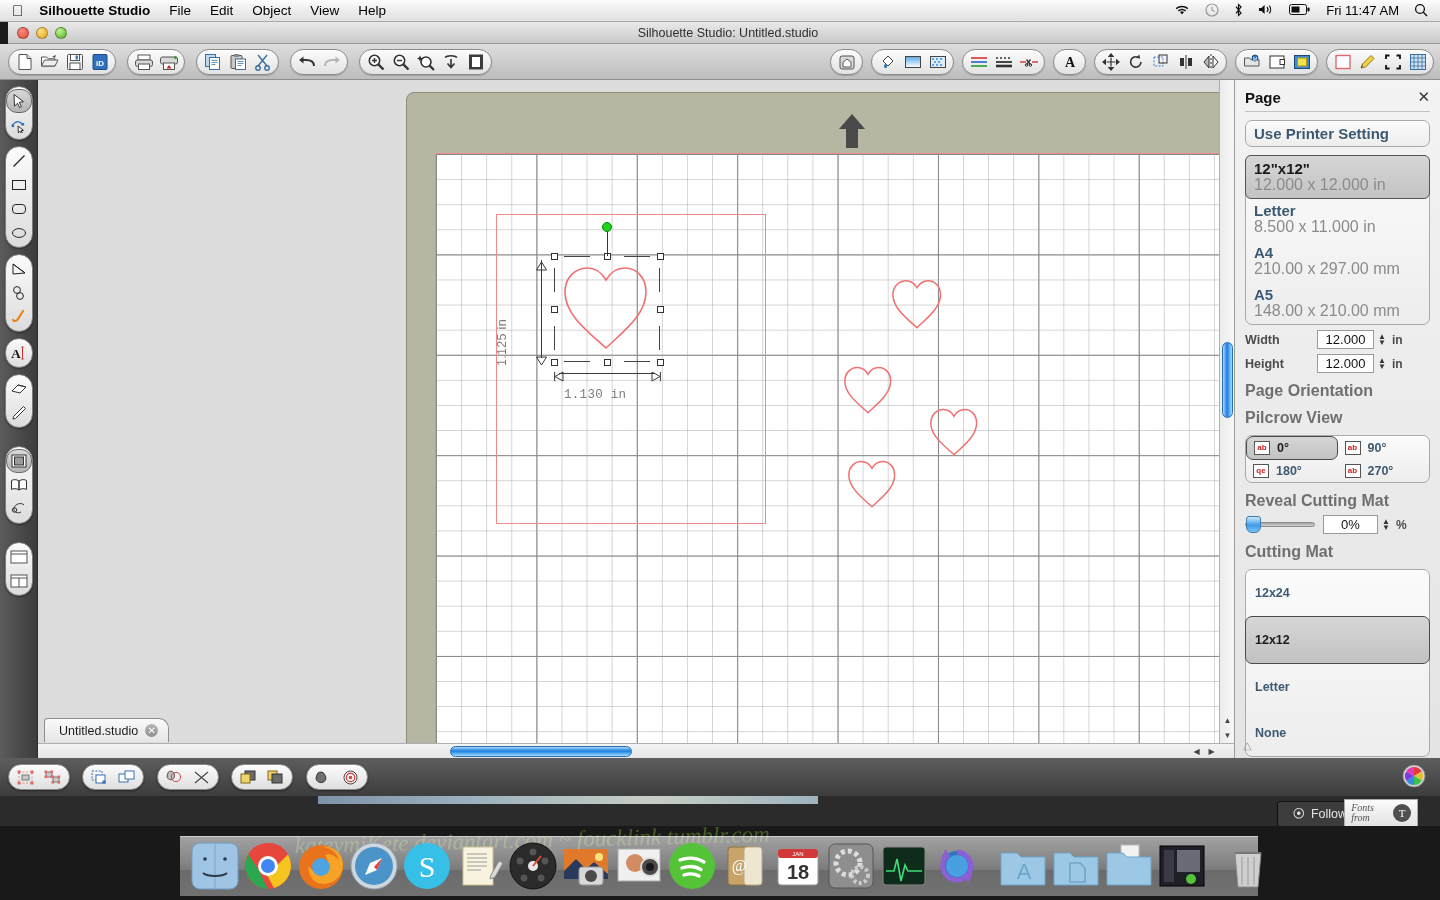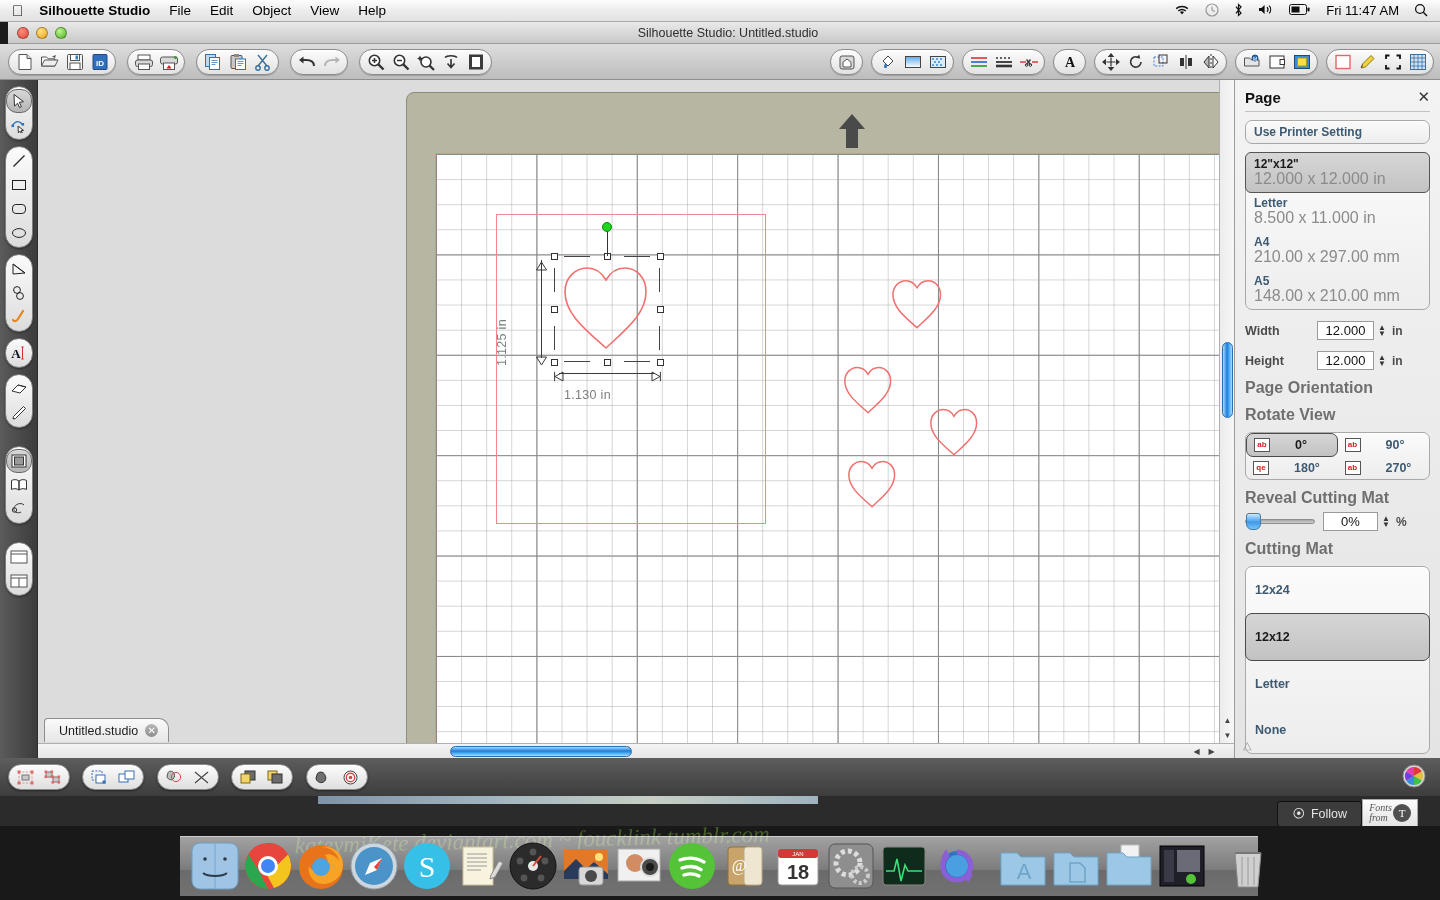--- a/index.html
+++ b/index.html
@@ -163,43 +163,43 @@
   .rp-head { display: flex; align-items: center; justify-content: space-between;
              padding-bottom: 5px; border-bottom: 1px solid #c2c2c2; }
   .rp-title { font-size: 15px; font-weight: bold; color: #111; }
   .rp-close { font-size: 15px; color: #333; }
   .rbox {
     margin-top: 8px; background: linear-gradient(to bottom, #fbfbfb, #ededed);
     border: 1px solid #a9a9a9; border-radius: 7px;
     box-shadow: inset 0 1px 0 #fff;
   }
   .rrow { padding: 4px 8px; }
-  .rrow-title { font-size: 12px; font-weight: bold; color: #3d5a72; }
+  .rrow-title { font-size: 15px; font-weight: bold; color: #3d5a72; }
   .rrow-sub { font-size: 16px; color: #8b8b8b; margin-top: -1px; }
   .rrow.sel {
     background: linear-gradient(to bottom, #d6d6d6, #c3c3c3);
     border: 1px solid #555; border-radius: 6px; margin: -1px;
   }
   .rrow.sel .rrow-title { color: #1a1a1a; }
   .sectlabel { font-size: 16px; font-weight: bold; color: #6f6f6f; margin-top: 9px; }
-  .fieldrow { display: flex; align-items: center; margin-top: 11px; }
+  .fieldrow { display: flex; align-items: center; margin-top: 5px; }
   .flabel { font-size: 12.5px; font-weight: bold; color: #4c4c4c; width: 72px; }
   .finput {
     width: 57px; height: 19px; border: 1px solid #9a9a9a; background: #fff;
     font-size: 13px; color: #111; text-align: center; line-height: 18px;
     font-family: "Liberation Sans", sans-serif;
   }
   .stepper { display: flex; flex-direction: column; margin-left: 4px; line-height: 6px;
              font-size: 8px; color: #333; }
   .unit { font-size: 12px; font-weight: bold; color: #4c4c4c; margin-left: 6px; }
   .orow { padding: 4px 8px; display: flex; align-items: center; gap: 8px; }
   .obox { width: 14px; height: 14px; border: 1px solid #c3c3c3; background: #fafafa; border-radius: 2px; }
   .olabel { font-size: 12.5px; color: #b0b0b0; font-weight: bold; }
   .rotgrid { display: flex; flex-wrap: wrap; }
-  .rotcell { width: 50%; display: flex; align-items: center; gap: 25px; padding: 4px 7px; }
+  .rotcell { width: 50%; display: flex; align-items: center; gap: 7px; padding: 4px 7px; }
   .rotcell.sel { background: linear-gradient(to bottom, #d6d6d6, #c2c2c2);
                  border: 1px solid #4a4a4a; border-radius: 7px; }
   .rotico { width: 16px; height: 14px; border: 1px solid #555; background: #fff;
             display: flex; align-items: center; justify-content: center;
             font-size: 8px; font-weight: bold; color: #d02020; line-height: 1; }
   .rotlabel { font-size: 12.5px; font-weight: bold; color: #3d5a72; }
   .rotcell.sel .rotlabel { color: #1a1a1a; }
   .sliderrow { display: flex; align-items: center; margin-top: 5px; }
   .track { width: 70px; height: 5px; background: linear-gradient(to bottom,#a4a4a4,#cfcfcf);
            border: 1px solid #8d8d8d; border-radius: 3px; position: relative; }
@@ -248,21 +248,21 @@
   .followbtn {
     position: absolute; right: 78px; top: 5px; height: 26px; padding: 0 14px;
     background: #3c3c3c; border: 1px solid #111; border-radius: 3px;
     display: flex; align-items: center; gap: 6px;
     color: #e4e4e4; font-size: 12.5px;
   }
   .fontsfrom {
     position: absolute; right: 22px; top: 3px; height: 28px; padding: 0 6px;
     background: linear-gradient(to bottom, #fbfbfb, #e3e3e3);
     border: 1px solid #aaa;
-    display: flex; align-items: center; gap: 1px;
+    display: flex; align-items: center; gap: 19px;
     font-family: "Liberation Serif", serif; font-size: 10px; font-style: italic; color: #555;
     line-height: 10px;
   }
   .ffbadge { width: 18px; height: 18px; border-radius: 50%; background: #4f4f4f;
              color: #fff; font-size: 11px; display: flex; align-items: center; justify-content: center;
              font-style: normal; }
 
   
   .dockarea { position: absolute; left: 0; top: 826px; width: 1440px; height: 74px;
               background: #191919; overflow: hidden; }
@@ -819,21 +819,21 @@
           </div>
           <div style="position:absolute;left:96px;top:112px;">
             <svg width="11" height="11" viewBox="0 0 11 11">
                 <path d="M2 1v9l8-4.5z" fill="none" stroke="#3a3a3a"></path>
                 <path d="M10.4 0.8v9.4" stroke="#3a3a3a"></path>
               </svg>
           </div>
         </div>
 
         <span class="dimtext vert" style="left:59px; top:212px;">1.125 in</span>
-        <span class="dimtext" style="left:128px; top:234px;">1.130 in</span>
+        <span class="dimtext" style="left:128px; top:234px;font-family:Liberation Mono, monospace;">1.130 in</span>
       </div>
     </div>
 
     <div class="vsb">
       <div class="vthumb"></div>
       <div class="sarrow" style="bottom:30px;">▲</div>
       <div class="sarrow" style="bottom:15px;">▼</div>
     </div>
 
     <div class="hsb">
@@ -896,21 +896,21 @@
       <span class="finput">12.000</span>
       <span class="stepper">
         <span>▲</span>
         <span>▼</span>
       </span>
       <span class="unit">in</span>
     </div>
 
     <div class="sectlabel">Page Orientation</div>
 
-    <div class="sectlabel">Rotate View</div>
+    <div class="sectlabel">Pilcrow View</div>
     <div class="rbox rotgrid">
       <div class="rotcell sel">
         <span class="rotico">ab</span>
         <span class="rotlabel">0°</span>
       </div>
       <div class="rotcell">
         <span class="rotico">ab</span>
         <span class="rotlabel">90°</span>
       </div>
       <div class="rotcell">

